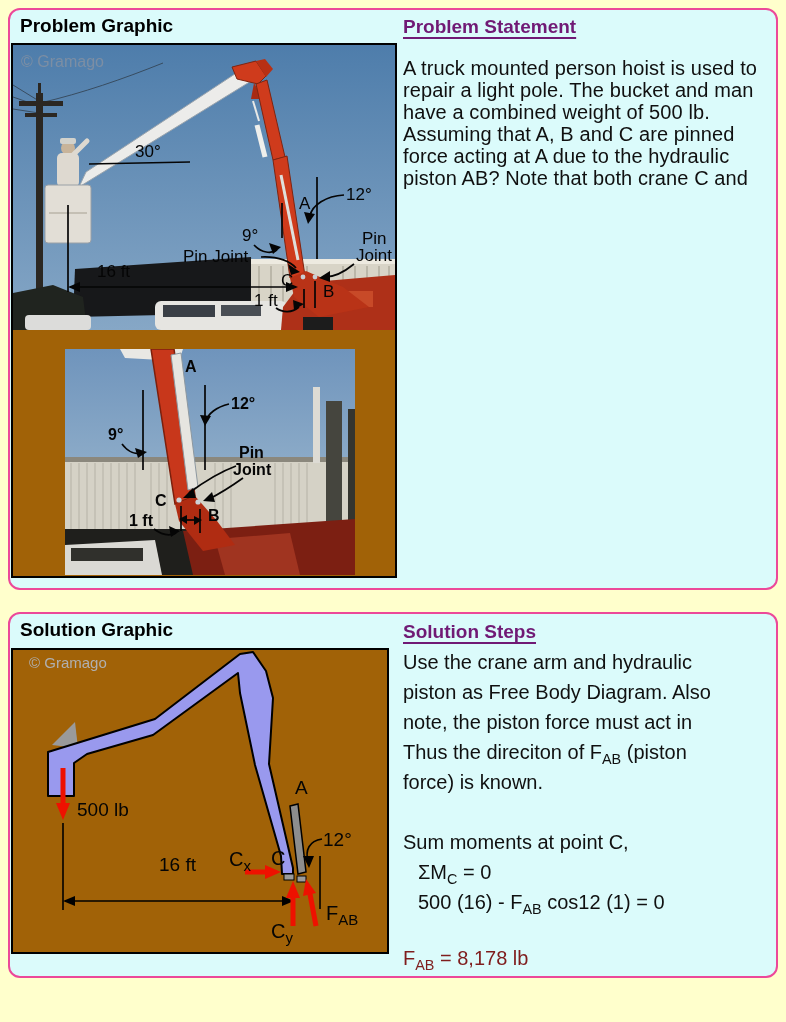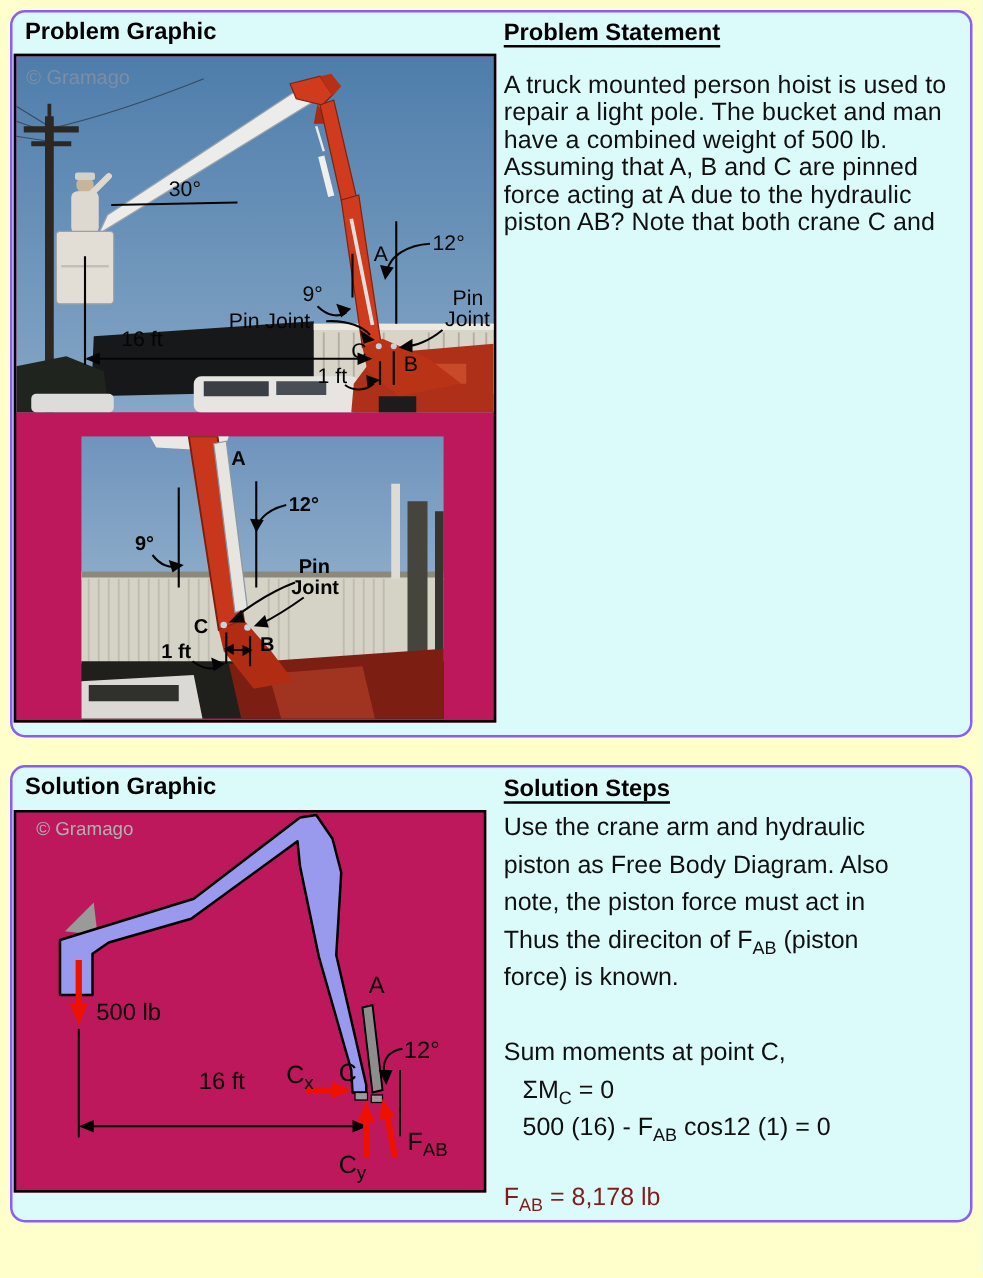--- a/index.html
+++ b/index.html
@@ -4,33 +4,33 @@
 <style>
   html,body{margin:0;padding:0;}
   body{
     width:786px;height:1022px;position:relative;overflow:hidden;
     background:#ffffcc;
     font-family:"Liberation Sans", sans-serif;
     color:#101010;
   }
   .panel{
     position:absolute;left:8px;width:770px;
-    background:#dbfbfb;border:2px solid #8b5cf6;border-radius:12px;
+    background:#dbfbfb;border:2px solid #ec4899;border-radius:12px;
     box-sizing:border-box;
   }
   #problem-panel{top:8px;height:582px;}
   #solution-panel{top:612px;height:366px;}
   .gtitle{position:absolute;left:10px;top:5px;font-size:19px;font-weight:bold;color:#000;white-space:nowrap;}
   .rtitle{
-    position:absolute;left:393px;font-size:19px;font-weight:bold;color:#000000;
+    position:absolute;left:393px;font-size:19px;font-weight:bold;color:#701a75;
     text-decoration:underline;text-decoration-thickness:2px;text-underline-offset:4px;white-space:nowrap;text-align:right;
   }
   #problem-panel .rtitle{top:6px;}
   #solution-panel .rtitle{top:7px;}
-  .frame{position:absolute;background:#be185d;border:2px solid #000;}
+  .frame{position:absolute;background:#a16207;border:2px solid #000;}
   #photo-frame{left:1px;top:33px;width:382px;height:531px;}
   #diagram-frame{left:1px;top:34px;width:374px;height:302px;}
   #photo2-wrap{position:absolute;left:52px;top:304px;width:290px;height:226px;}
   .statement{
     position:absolute;left:393px;top:47px;width:376px;
     font-size:20px;line-height:22px;letter-spacing:0.1px;
   }
   .steps{
     position:absolute;left:393px;top:33px;width:376px;
     font-size:20px;line-height:30px;

